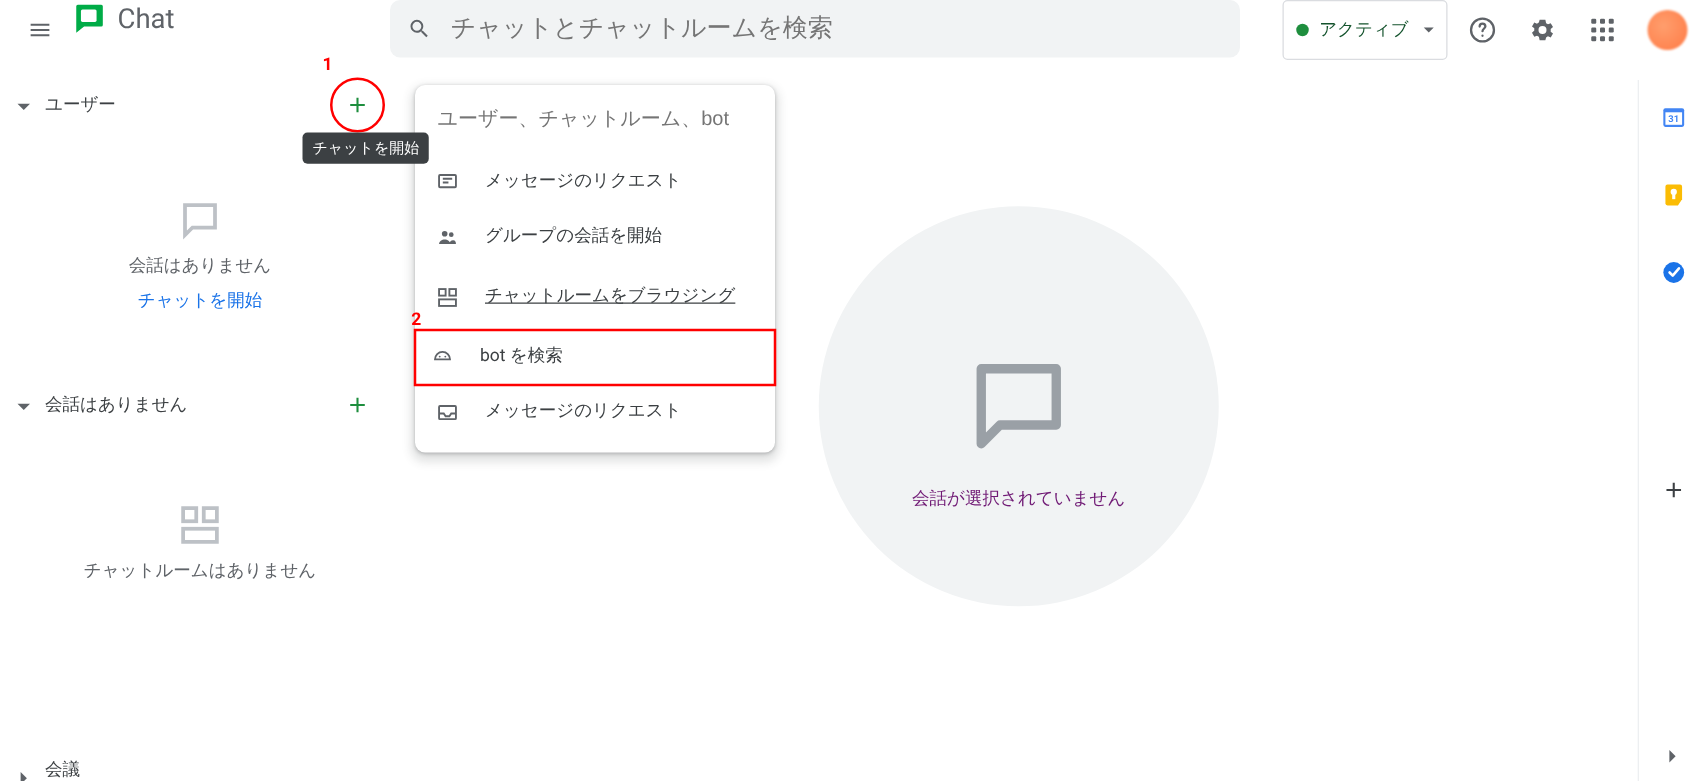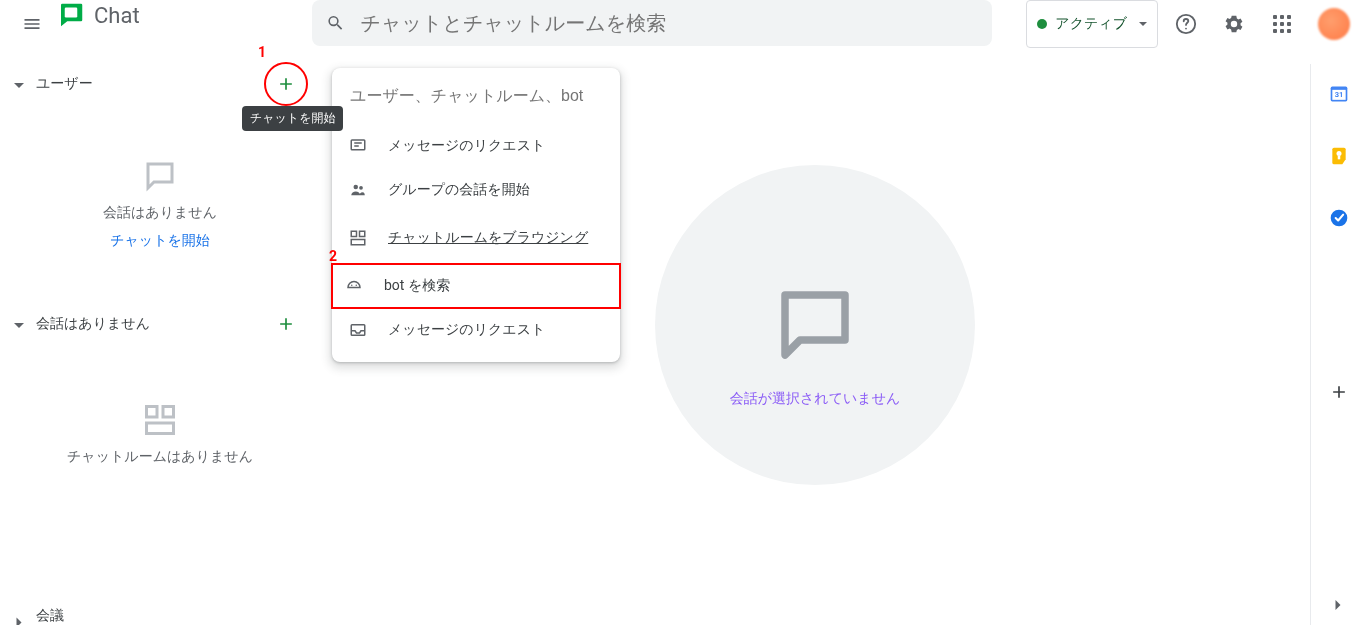--- a/index.html
+++ b/index.html
@@ -32,21 +32,21 @@
   .empty-block { height: 200px; display:flex; flex-direction:column; align-items:center; justify-content:center; gap:10px; }
   .empty-block .msg { font-size:14px; color:#5f6368; }
   .empty-block .link { font-size:14px; color:#1a73e8; cursor:pointer; }
   .meeting-section { position:absolute; bottom:0; left:0; right:0; height:40px; border-top:0px solid #e0e0e0; display:flex; align-items:flex-end; padding:0 14px; font-size:14px; font-weight:500;}
   .meeting-section .tri { border-top:5px solid #5f6368; border-left:5px solid transparent; border-right:5px solid transparent; margin-right:12px; transform: rotate(-90deg);}
 
   
   .main { flex:1; background:#fff; display:flex; align-items:center; justify-content:center; flex-direction:column; border-left:0px solid #e0e0e0; position:relative;}
   .big-circle { width:320px; height:320px; border-radius:50%; background:#f1f3f4; display:flex; align-items:center; justify-content:center; margin-top:-40px;}
   .main-empty { display:flex; flex-direction:column; align-items:center; justify-content:center;}
-  .main .no-sel-text { position:absolute; top:326px; font-size:14px; color:#8b5cf6;}
+  .main .no-sel-text { position:absolute; top:326px; font-size:14px; color:#701a75;}
 
   
   .right-rail { width:56px; border-left:1px solid #e8eaed; display:flex; flex-direction:column; align-items:center; padding-top:20px; gap:42px;}
   .rail-icon { width:20px; height:20px; cursor:pointer;}
   .rail-chevron { position:absolute; bottom:10px; right:18px; cursor:pointer;}
 
   
   .popup { position:absolute; left:332px; top:68px; width:288px; background:#fff; border-radius:8px; box-shadow: 0 1px 3px rgba(60,64,67,.3), 0 4px 8px 3px rgba(60,64,67,.15); z-index: 100; padding-bottom:10px; overflow:visible;}
   .popup .search-row { height:56px; display:flex; align-items:center; padding:0 16px; }
   .popup .search-row input { border:none; outline:none; font-size:16px; color:#5f6368; width:100%; }

